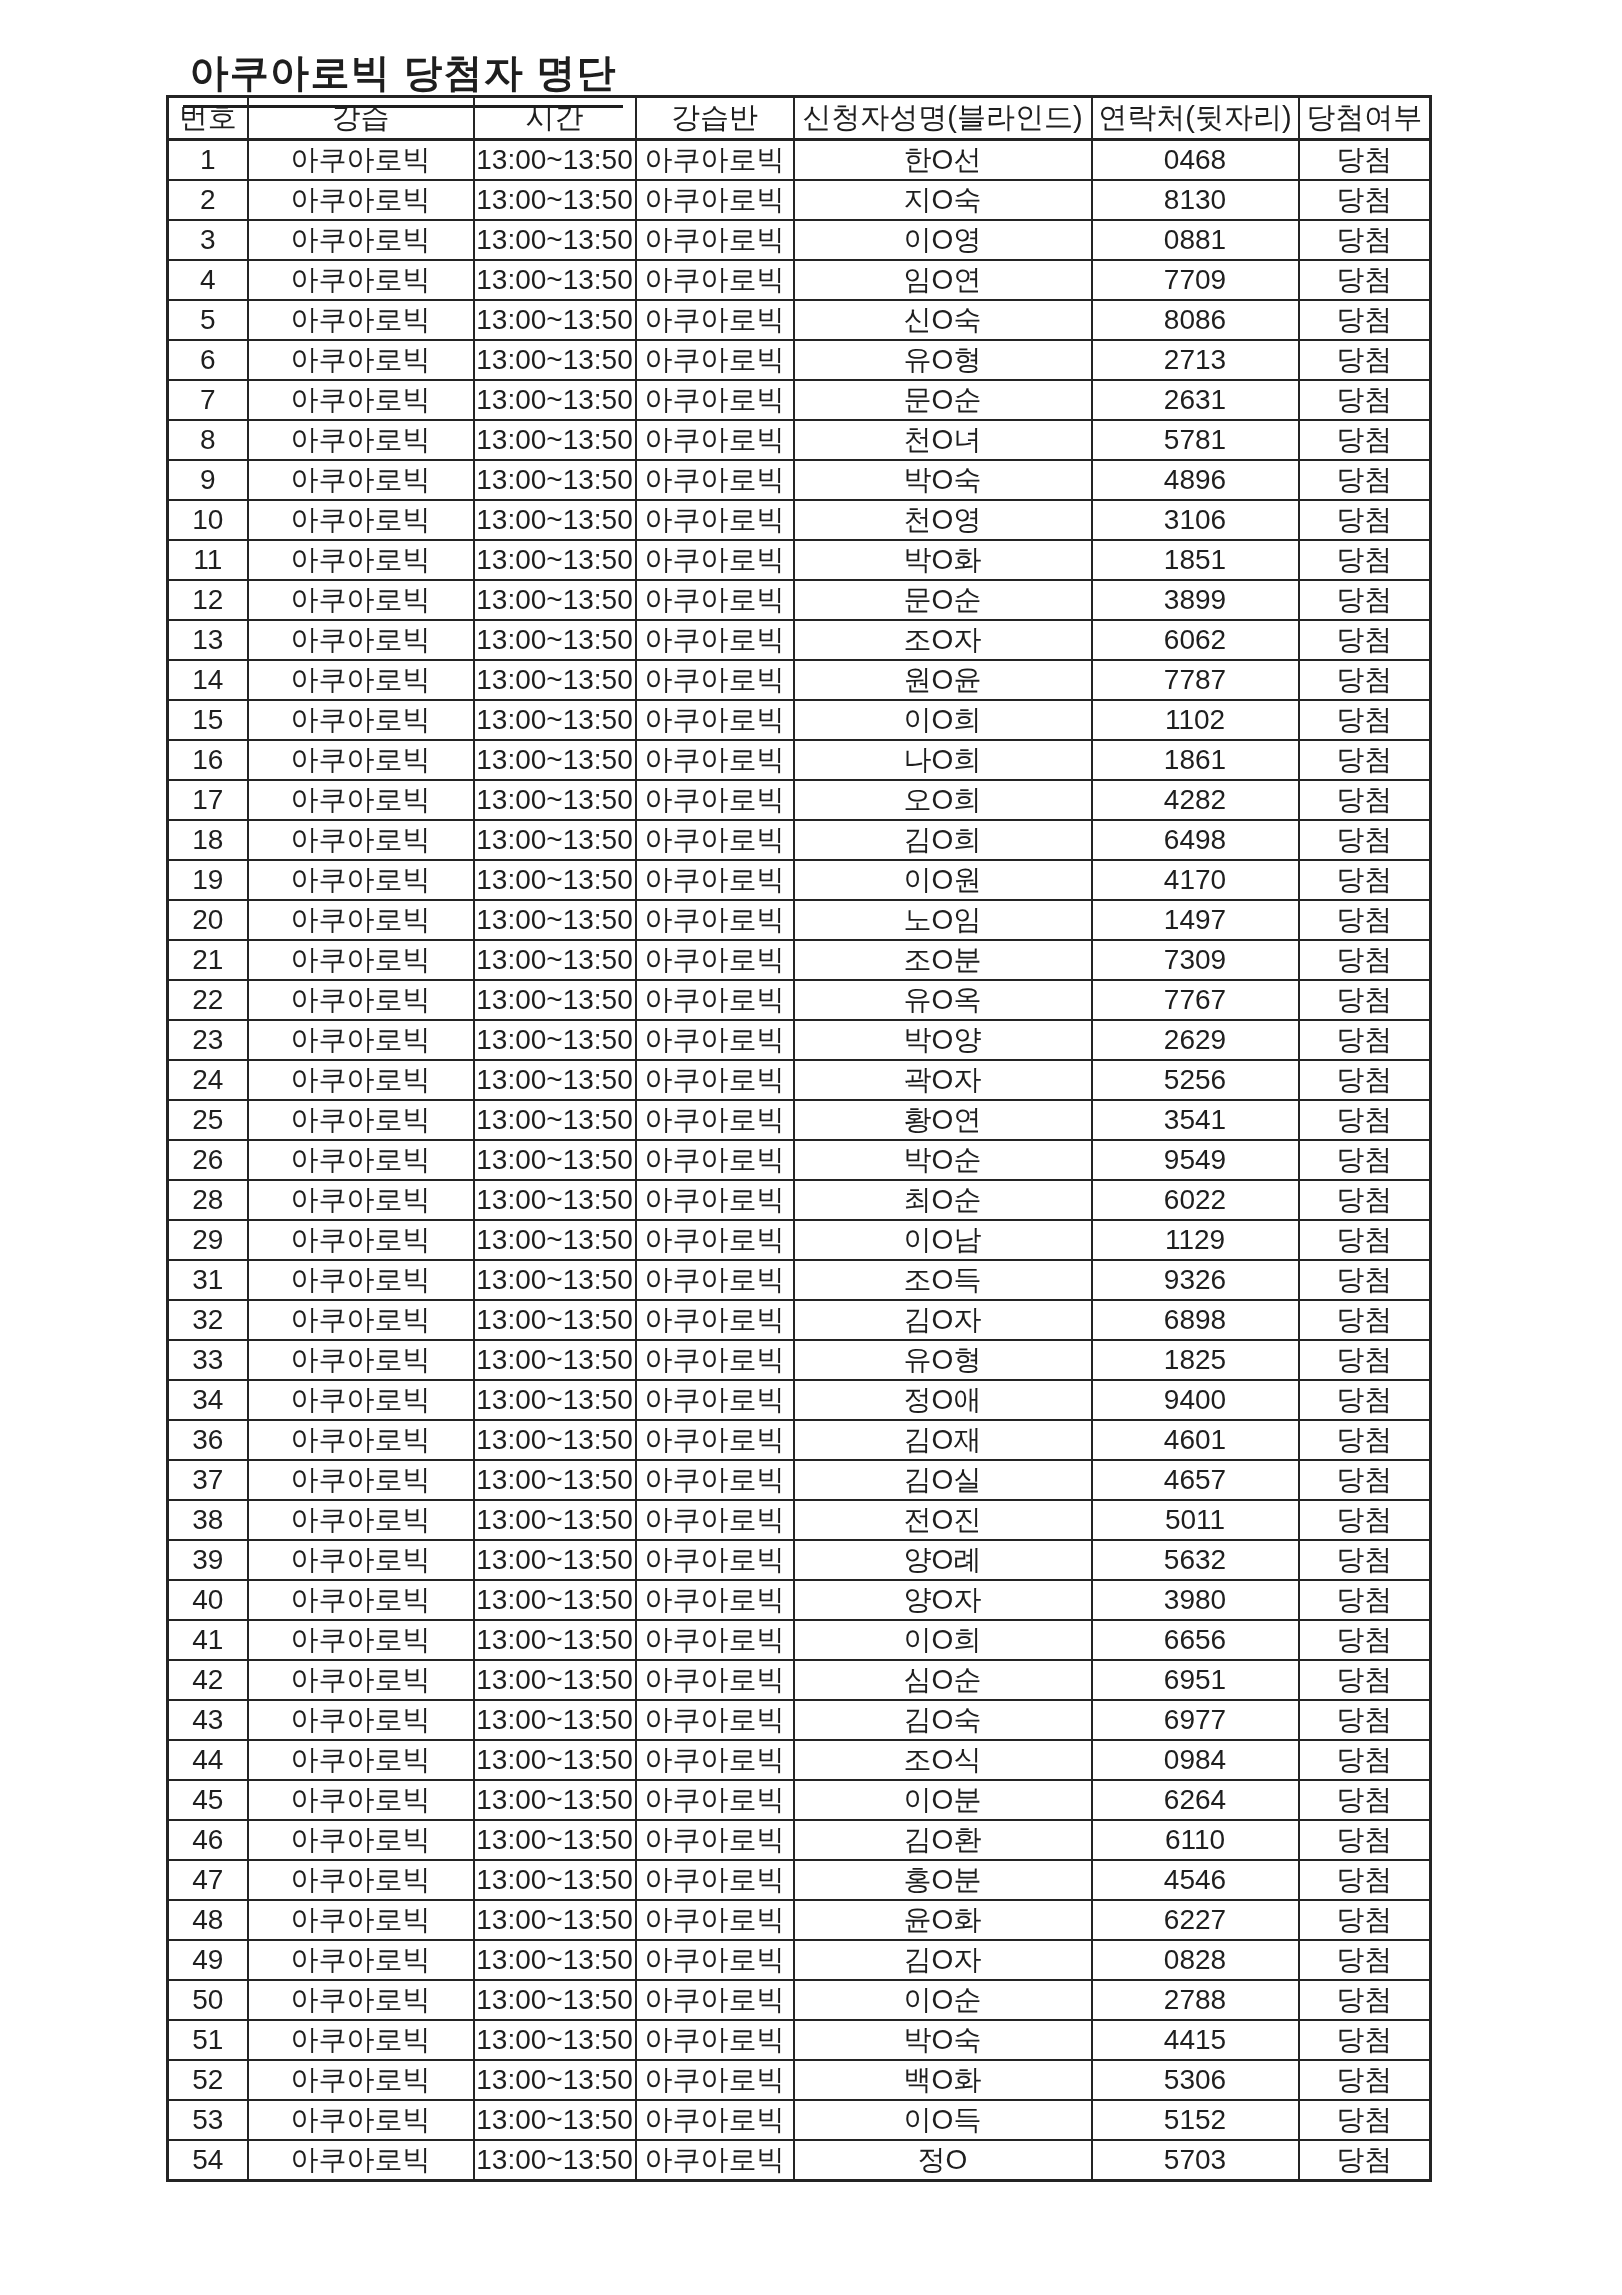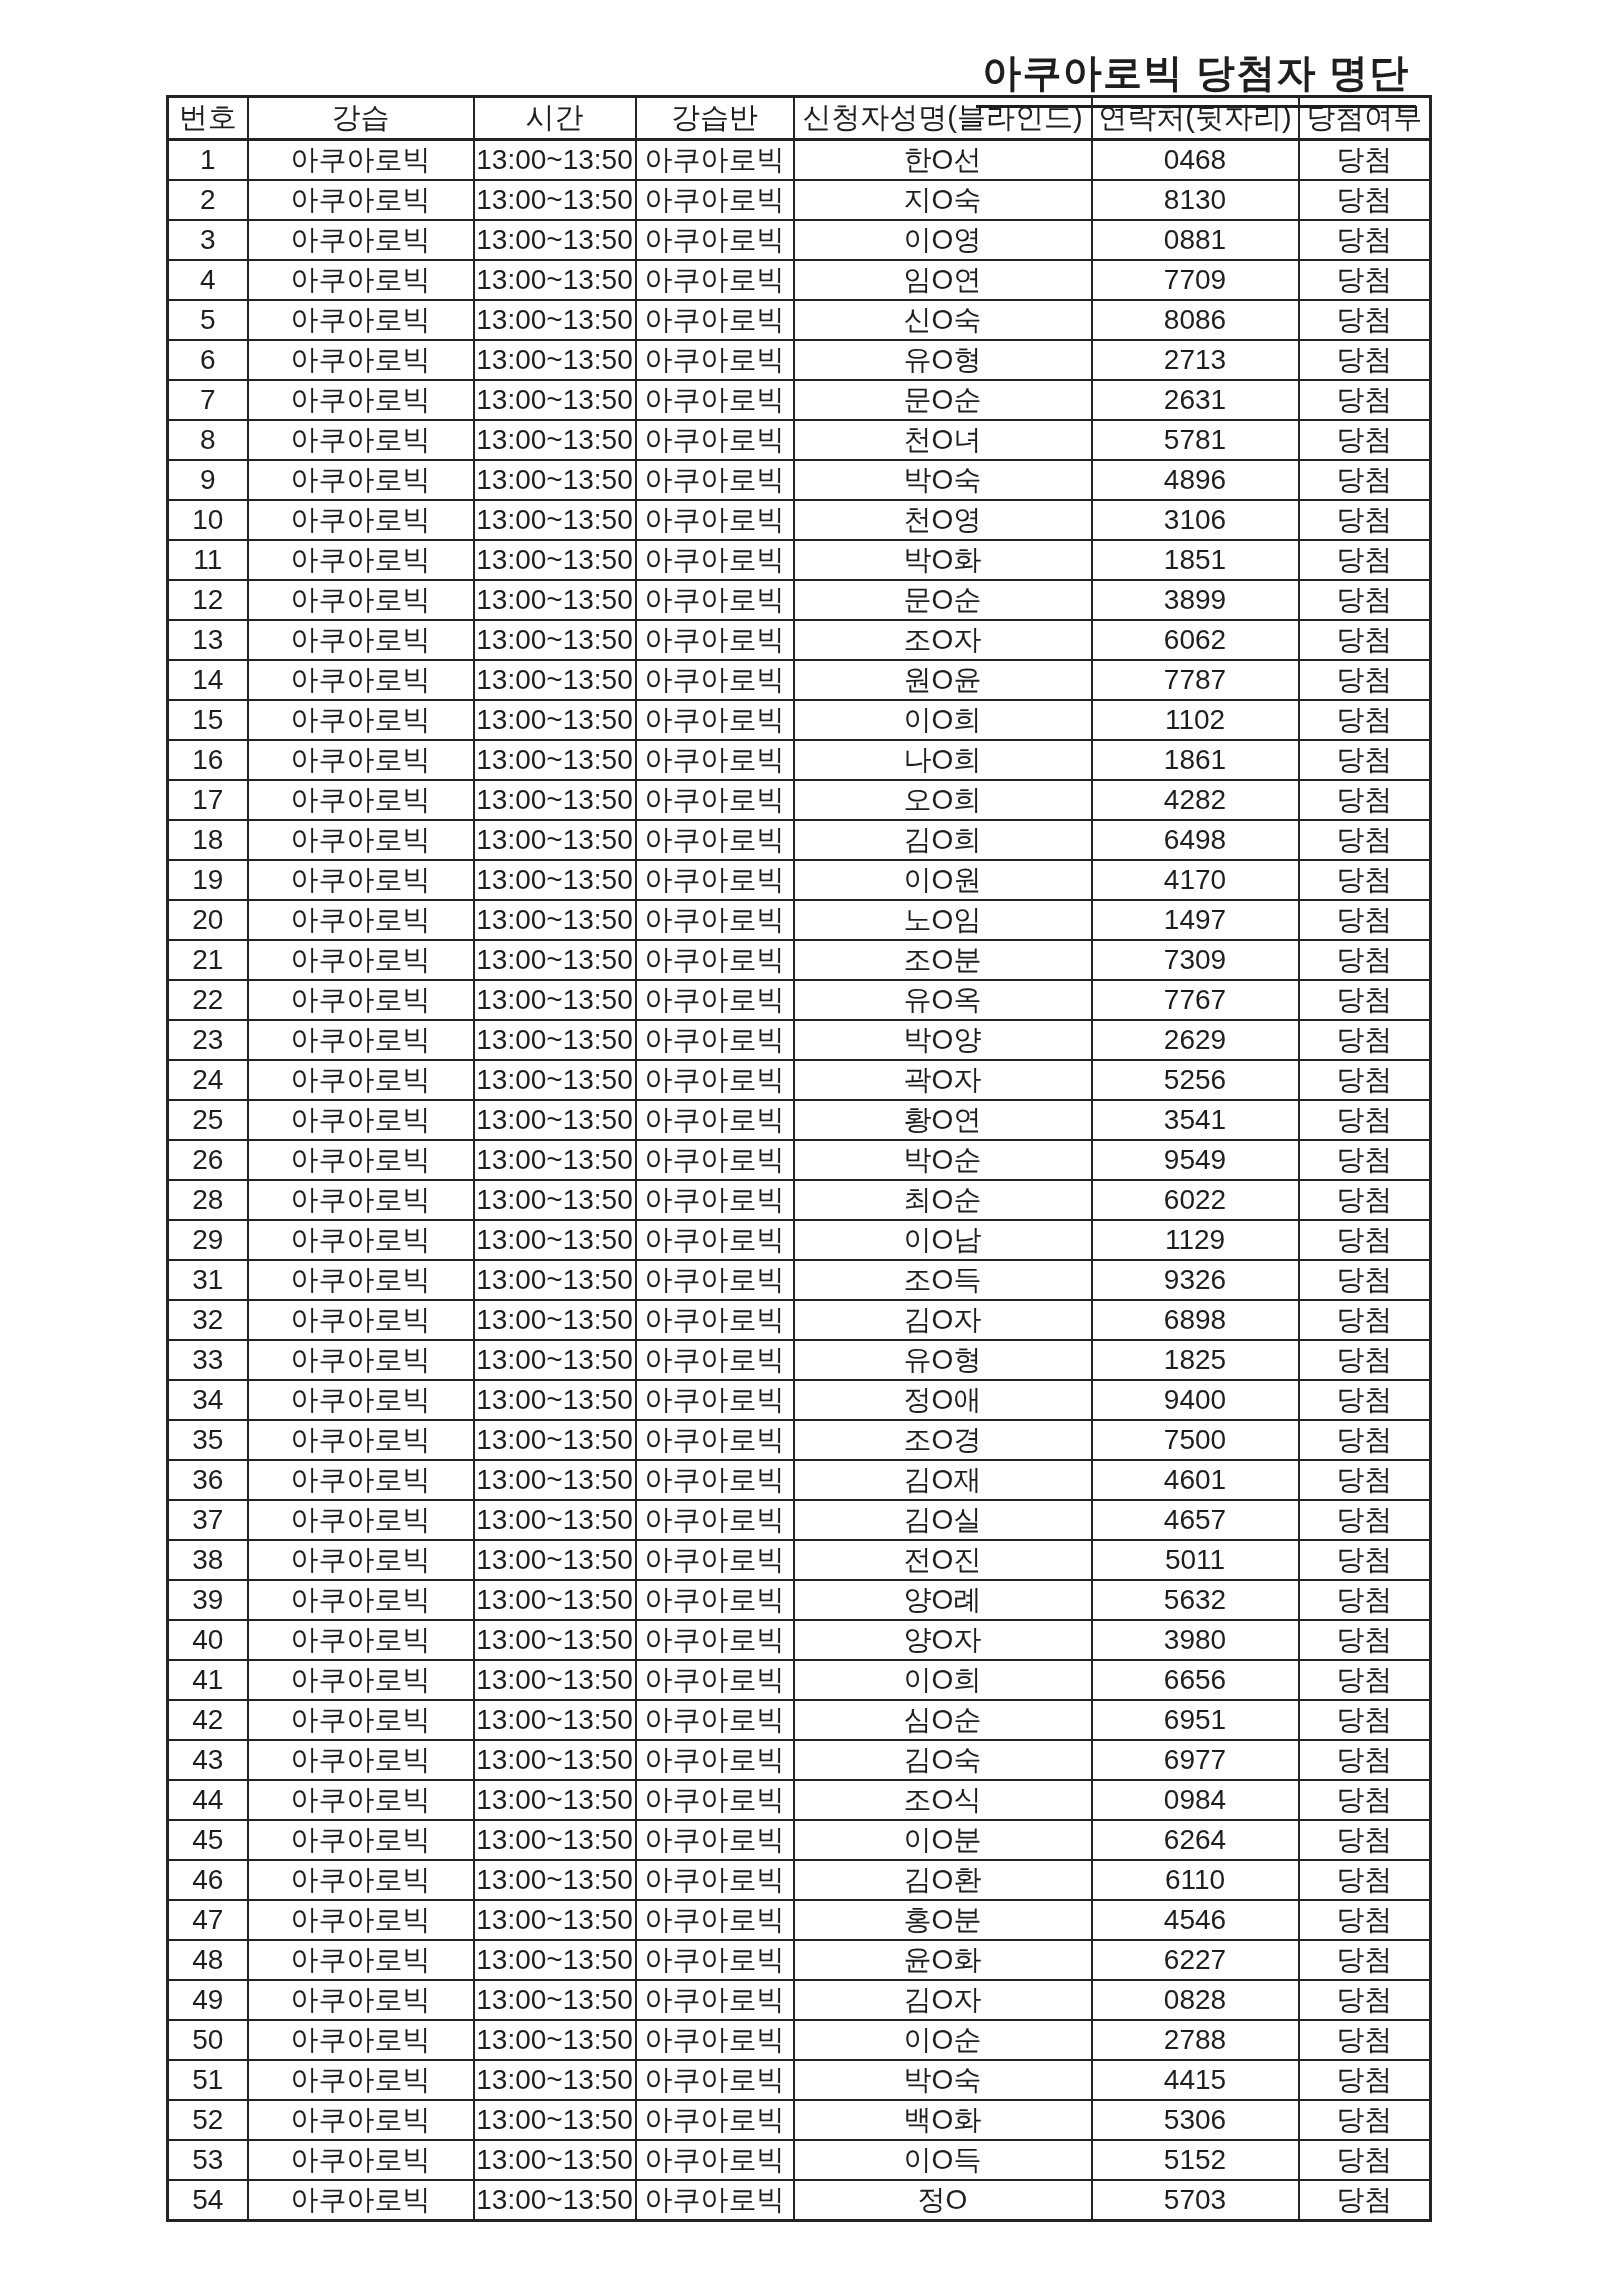--- a/index.html
+++ b/index.html
@@ -13,24 +13,24 @@
     position:relative;
     width:1623px;
     height:2295px;
     background:var(--paper);
     font-family:"Liberation Sans","DejaVu Sans",sans-serif;
     color:var(--ink);
     overflow:hidden;
   }
   .doc-title{
     position:absolute;
-    left:152px;
+    left:183px;
     top:46px;
     width:1264px;
-    text-align:right;
+    text-align:left;
   }
   .doc-title span{
     display:inline-block;
     font-size:39px;
     font-weight:bold;
     letter-spacing:1.3px;
     border-bottom:3.9px solid var(--ink);
     padding:0 6.5px 5.2px 6.5px;
   }
   table.roster{
@@ -376,29 +376,20 @@
         <tr>
           <td>34</td>
           <td>아쿠아로빅</td>
           <td>13:00~13:50</td>
           <td>아쿠아로빅</td>
           <td>정O애</td>
           <td>9400</td>
           <td>당첨</td>
         </tr>
         <tr>
-          <td>35</td>
-          <td>아쿠아로빅</td>
-          <td>13:00~13:50</td>
-          <td>아쿠아로빅</td>
-          <td>조O경</td>
-          <td>7500</td>
-          <td>당첨</td>
-        </tr>
-        <tr>
           <td>36</td>
           <td>아쿠아로빅</td>
           <td>13:00~13:50</td>
           <td>아쿠아로빅</td>
           <td>김O재</td>
           <td>4601</td>
           <td>당첨</td>
         </tr>
         <tr>
           <td>37</td>

